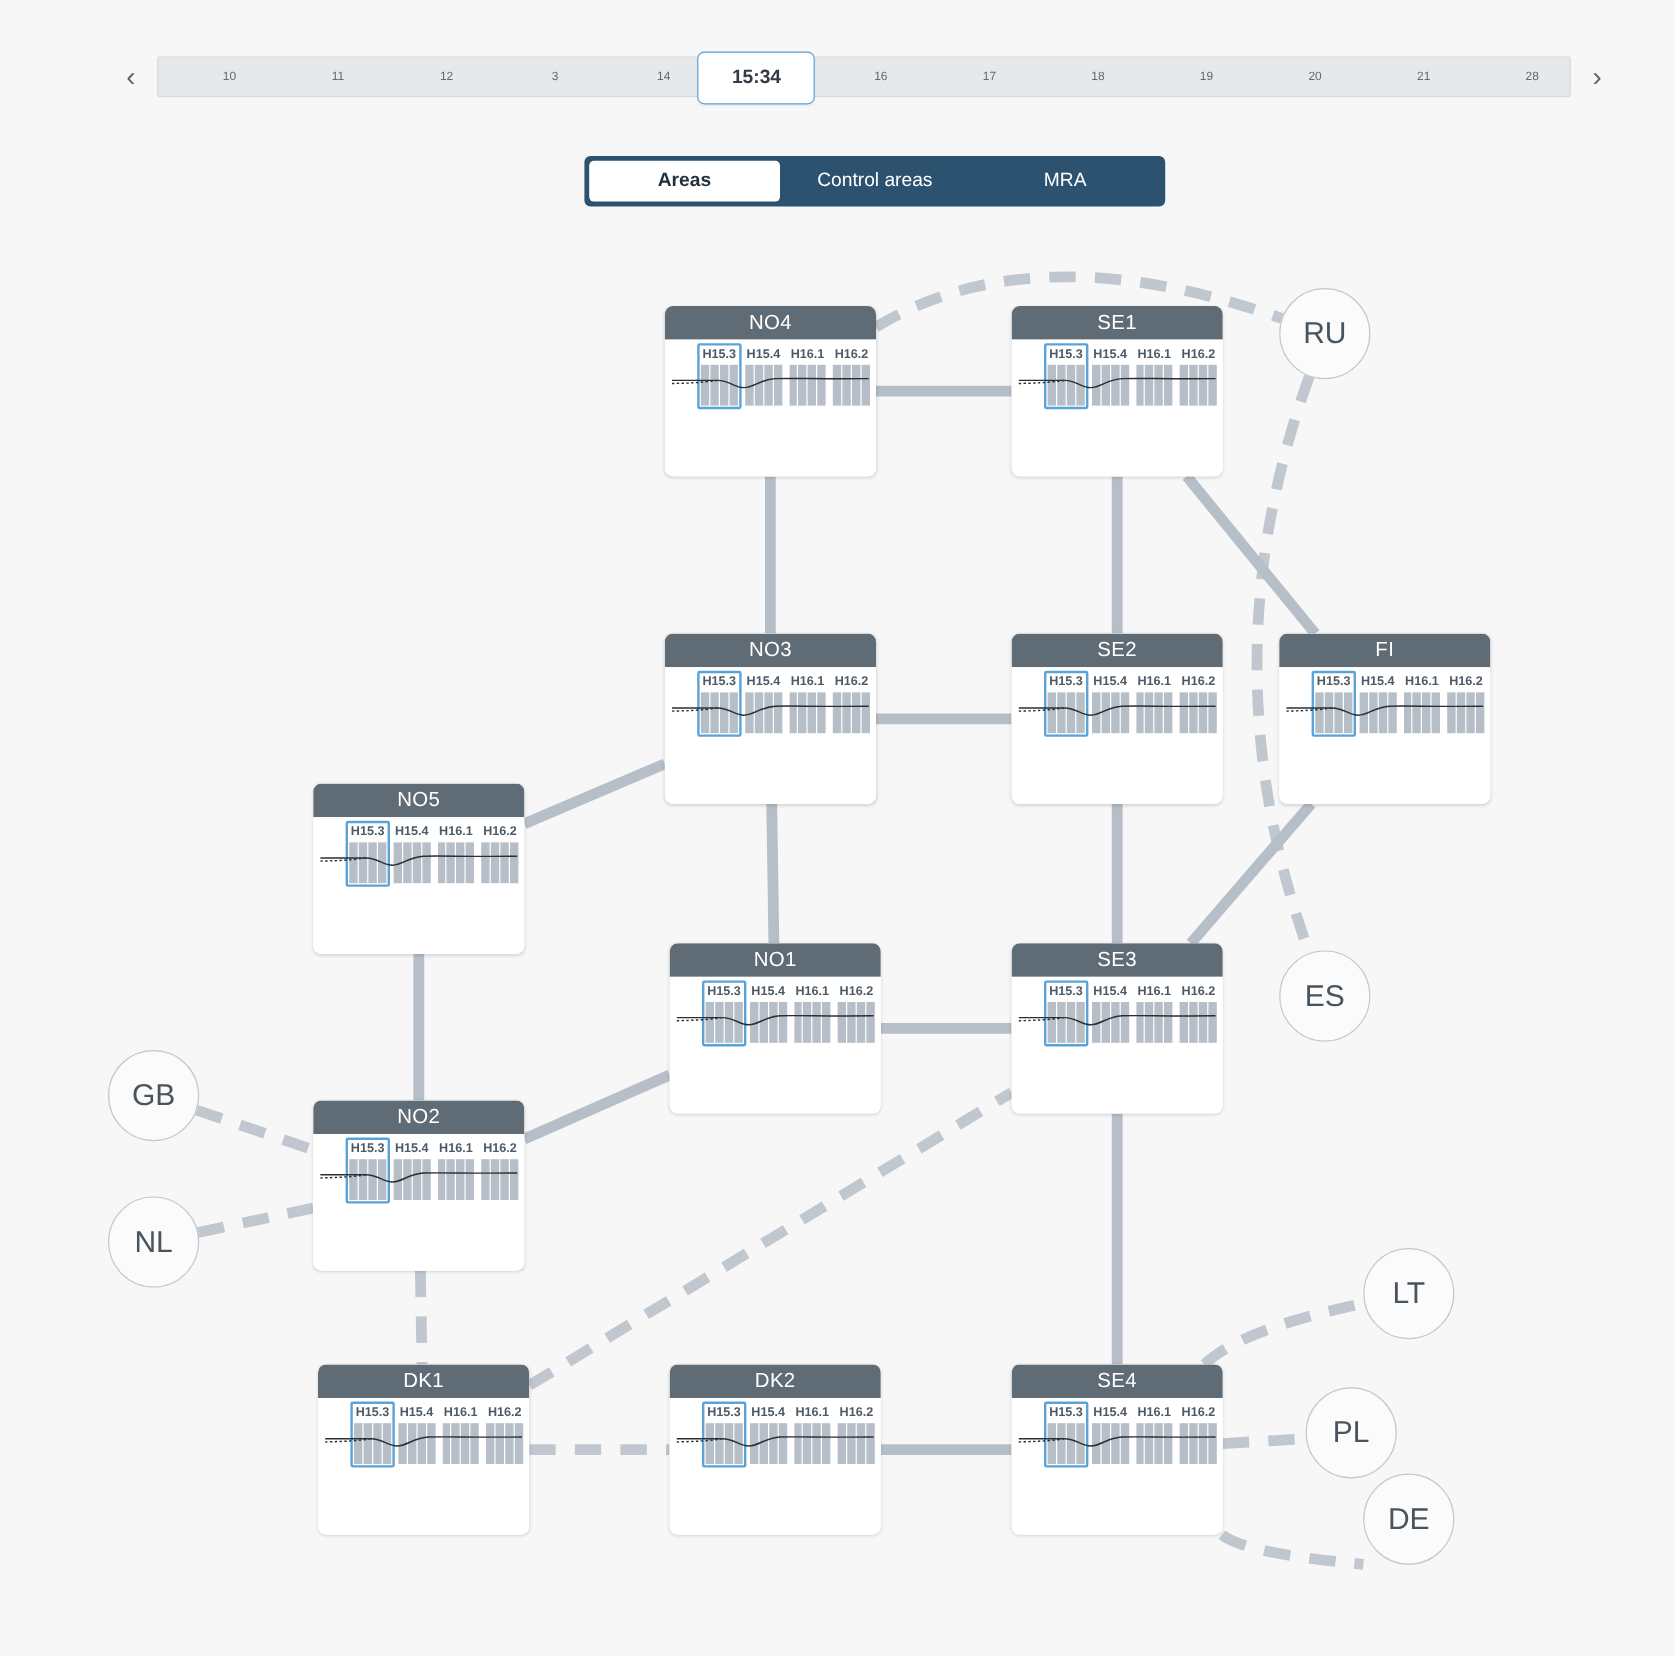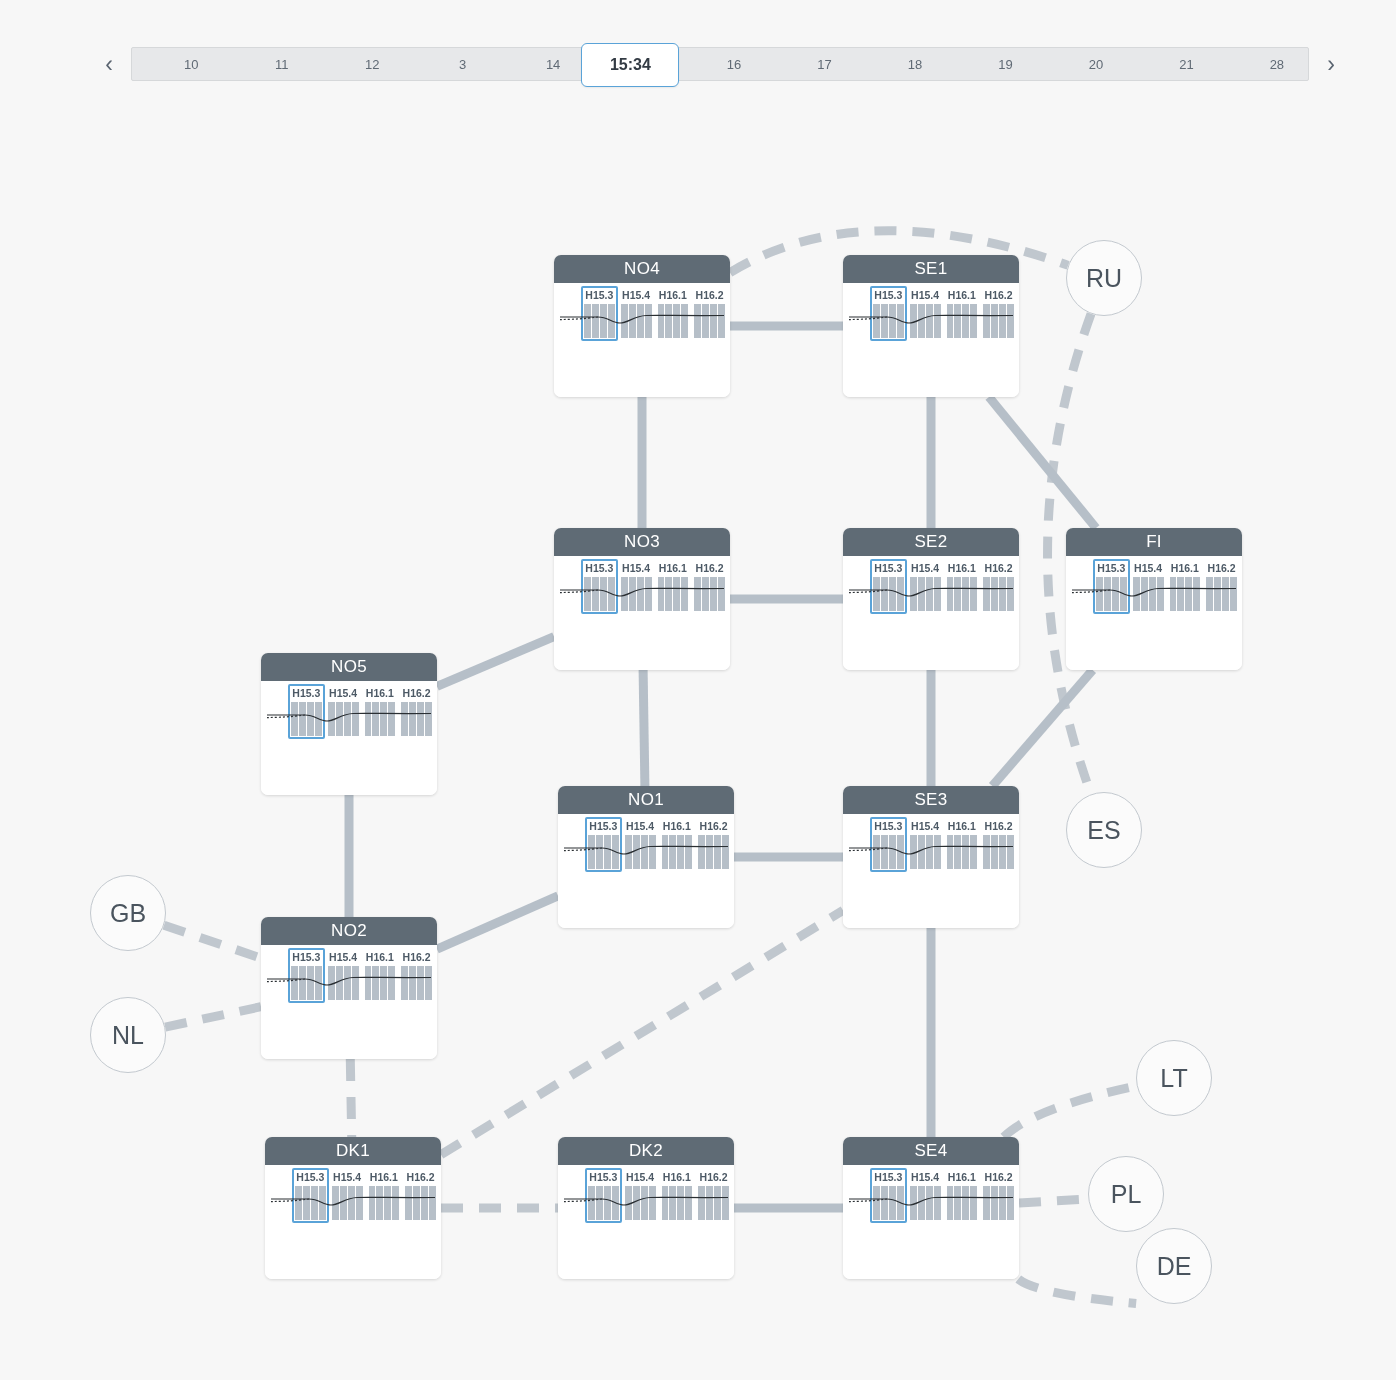--- a/index.html
+++ b/index.html
@@ -26,21 +26,21 @@
   }
   .tl-track {
     position: relative; flex: 1 1 auto; height: 34px;
     background: #e7e8ea; border: 1px solid #d6d8da;
     margin: 0 8px; border-radius: 2px;
   }
   .tl-hours { position: absolute; inset: 0; display: flex; }
   .tl-hour {
     flex: 1 1 0; position: relative;
     display: flex; align-items: center; justify-content: center;
-    font-size: 13px; color: #606a75;
+    font-size: 10px; color: #606a75;
     cursor: pointer;
     margin-left: 28px;
   }
   .tl-sel-band {
     position: absolute; top: 0; bottom: 0;
     background: #5aa3d8;
   }
   .tl-pill {
     position: absolute; top: -5px;
     height: 44px; width: 98px;
@@ -132,20 +132,25 @@
           <div class="tl-hour">20</div>
           <div class="tl-hour">21</div>
           <div class="tl-hour">28</div>
         </div>
       <div class="tl-sel-band" id="tl-band" style="left: 38.4615%; width: 7.69231%;"></div>
       <div class="tl-pill" id="tl-pill" style="left: 449.385px;">15:34</div>
     </div>
     <div class="tl-arrow">›</div>
   </div>
 
+  <div class="tabbar">
+    <div class="tab active">Areas</div>
+    <div class="tab">Control areas</div>
+    <div class="tab">MRA</div>
+  </div>
 
   <div id="graph">
     <svg id="edges" viewBox="0 0 1396 1190" preserveAspectRatio="none">
         <path d="M730,82.54630758351843 Q861.632615941928,2.5889284410563533 1068.1603215711093,75.36997822196217" fill="none" stroke="#c0c7ce" stroke-width="9" stroke-dasharray="22 16"></path>
         <path d="M1091.0553464721029,123.72724373699577 Q1004,364 1091.0553464721029,604.2727562630042" fill="none" stroke="#c0c7ce" stroke-width="9" stroke-dasharray="22 16"></path>
         <line x1="163.984305852551" y1="735.211868501997" x2="261" y2="768.1357466063348" stroke="#c0c7ce" stroke-width="9" stroke-linecap="butt" stroke-dasharray="22 16"></line>
         <line x1="165.16875353010093" y1="837.0953329596618" x2="261" y2="816.7149321266968" stroke="#c0c7ce" stroke-width="9" stroke-linecap="butt" stroke-dasharray="22 16"></line>
         <line x1="350.2909090909091" y1="869" x2="351.7090909090909" y2="947" stroke="#c0c7ce" stroke-width="9" stroke-linecap="butt" stroke-dasharray="22 16"></line>
         <line x1="441" y1="964.560553633218" x2="843" y2="720.439446366782" stroke="#c0c7ce" stroke-width="9" stroke-linecap="butt" stroke-dasharray="22 16"></line>
         <line x1="441" y1="1018" x2="558" y2="1018" stroke="#c0c7ce" stroke-width="9" stroke-linecap="butt" stroke-dasharray="22 16"></line>

